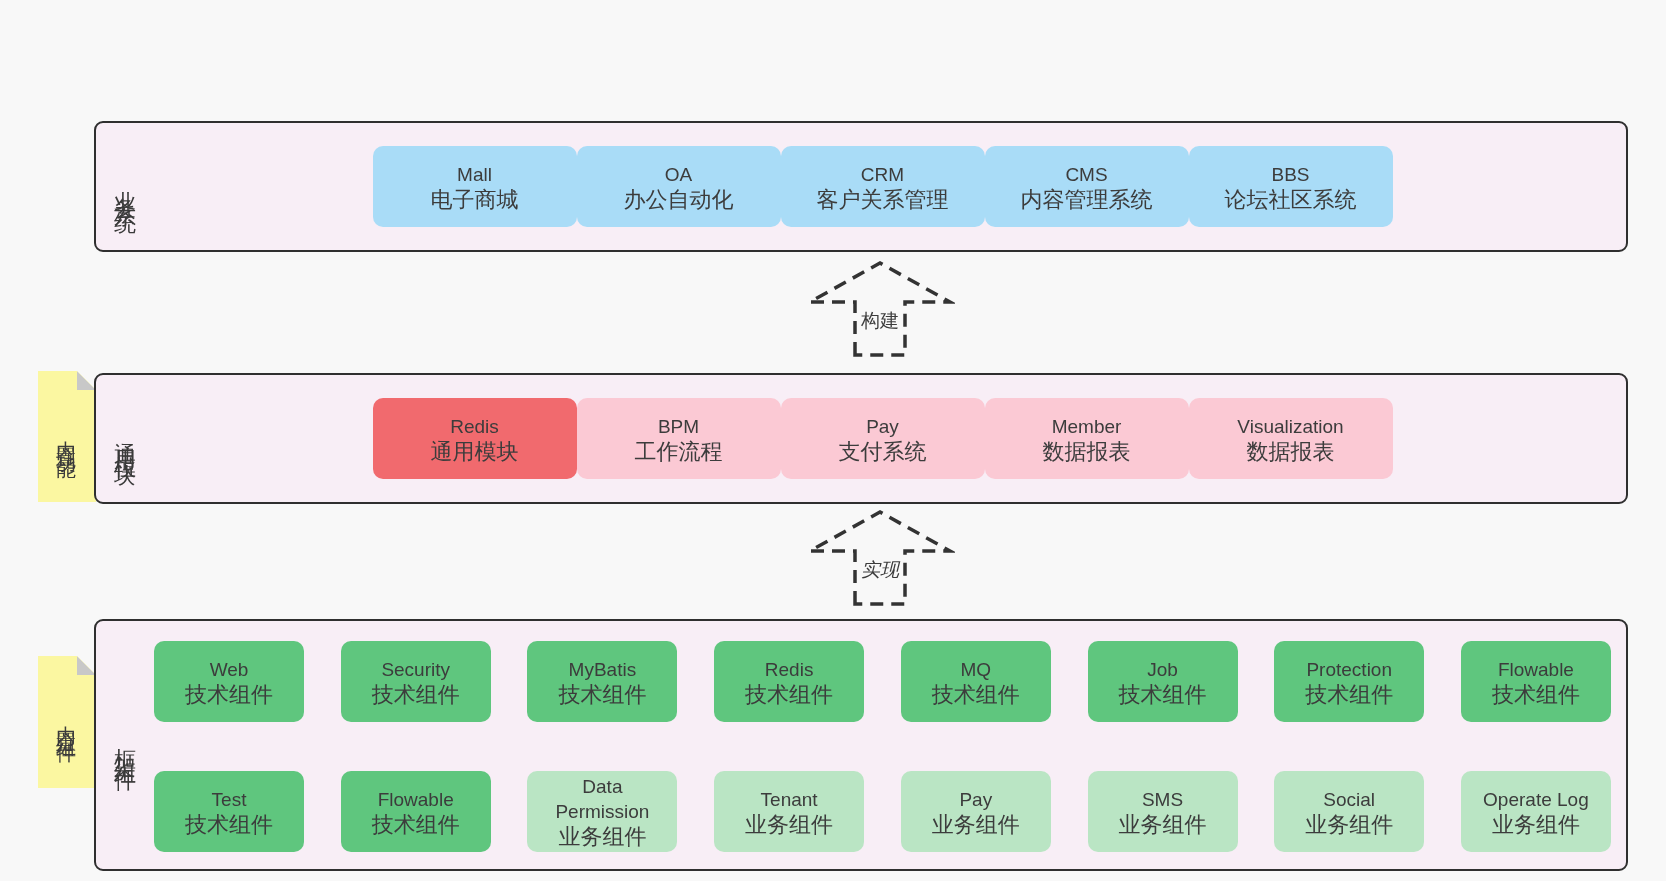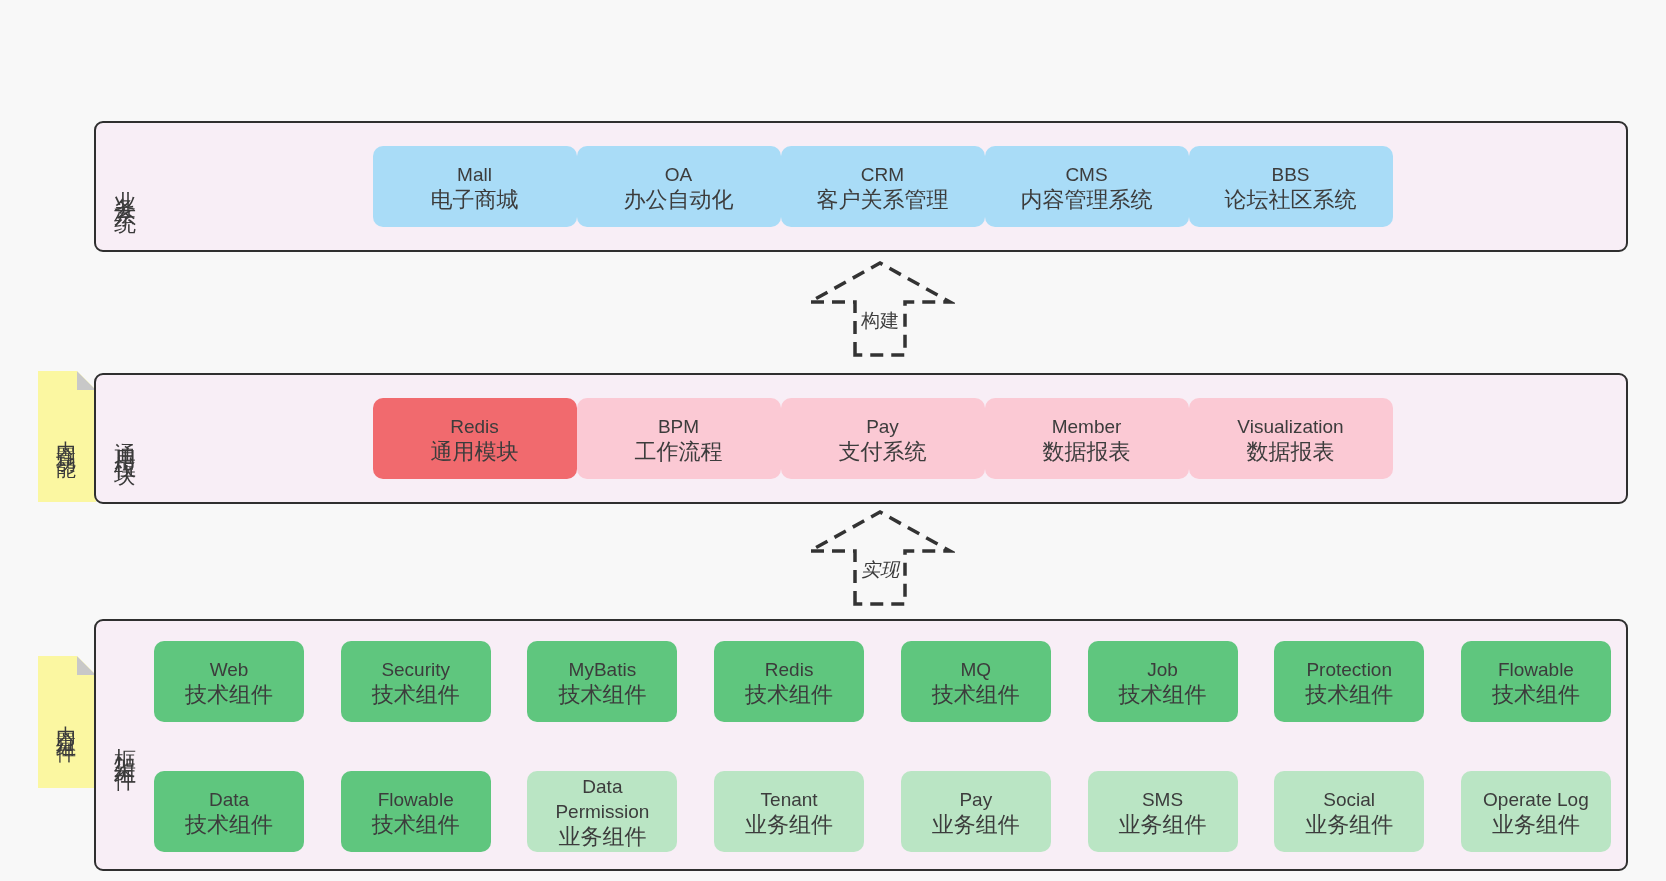--- a/index.html
+++ b/index.html
@@ -187,21 +187,21 @@
           <div class="box-name">Protection</div>
           <div class="box-desc">技术组件</div>
         </div>
         <div class="box c-green">
           <div class="box-name">Flowable</div>
           <div class="box-desc">技术组件</div>
         </div>
       </div>
       <div class="crow">
         <div class="box c-green">
-          <div class="box-name">Data</div>
+          <div class="box-name">Test</div>
           <div class="box-desc">技术组件</div>
         </div>
         <div class="box c-green">
           <div class="box-name">Flowable</div>
           <div class="box-desc">技术组件</div>
         </div>
         <div class="box c-lgreen">
           <div class="box-name">Data Permission</div>
           <div class="box-desc">业务组件</div>
         </div>

